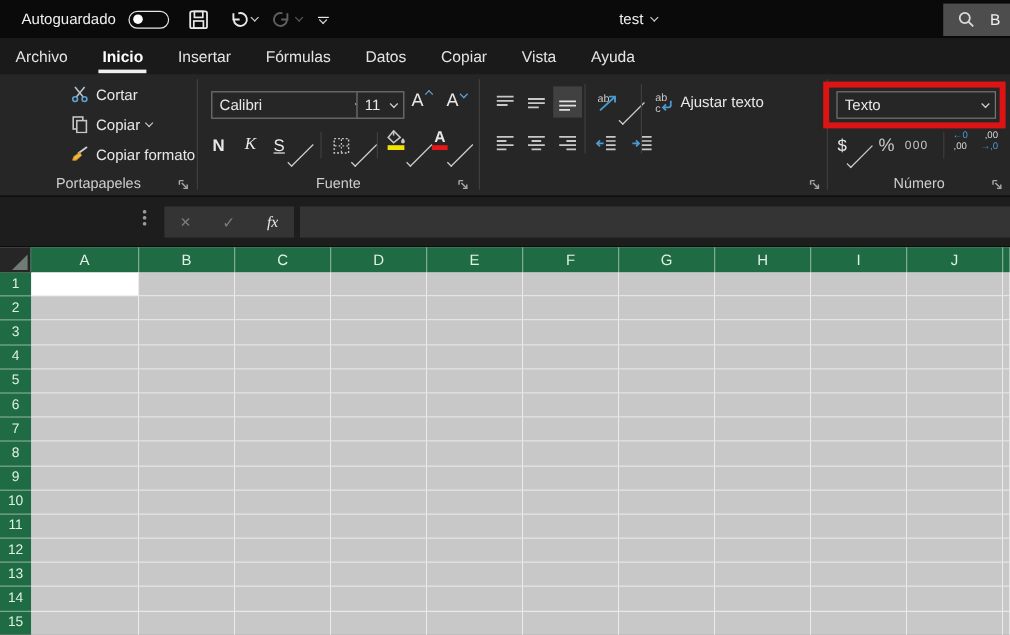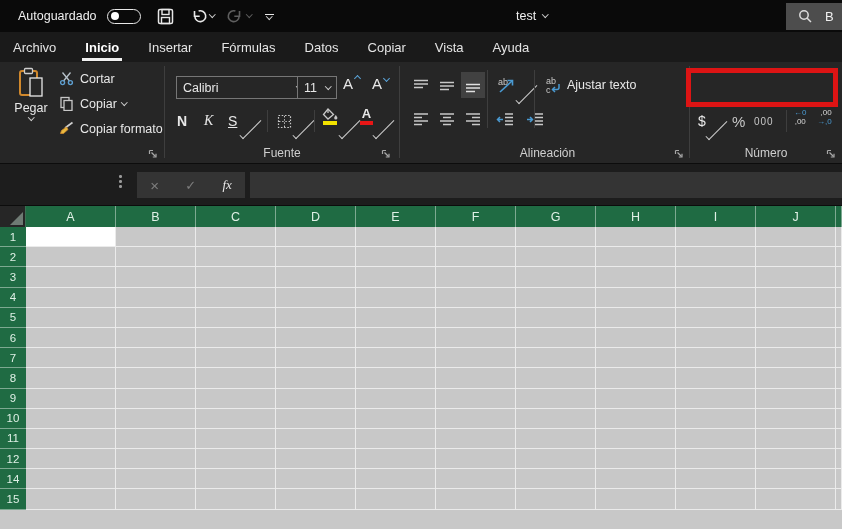--- a/index.html
+++ b/index.html
@@ -180,31 +180,20 @@
       <div class="tab">Fórmulas</div>
       <div class="tab">Datos</div>
       <div class="tab">Copiar</div>
       <div class="tab">Vista</div>
       <div class="tab">Ayuda</div>
     </div>
 
   <div class="ribbon">
 
     <div class="g-clip">
-      <div class="paste-btn">
-        <span>
-          <svg width="26" height="31" viewBox="0 0 26 31">
-              <rect x="2" y="4" width="17" height="24" rx="2" fill="none" stroke="#d0882c" stroke-width="2"></rect>
-              <rect x="6.5" y="1.5" width="8" height="5" rx="1" fill="#262626" stroke="#cfcfcf" stroke-width="1.3"></rect>
-              <rect x="12" y="11" width="12" height="18" fill="#262626" stroke="#e8e8e8" stroke-width="1.3"></rect>
-            </svg>
-        </span>
-        <span>Pegar</span>
-        <span class="chv s"></span>
-      </div>
       <div class="clip-rows">
         <div class="rbtn">
           <span class="icon16">
             <svg width="15" height="15" viewBox="0 0 15 15">
                 <path d="M3.5 1.5 L10.5 10" stroke="#b9c4cc" stroke-width="1.3" fill="none"></path>
                 <path d="M11.5 1.5 L4.5 10" stroke="#b9c4cc" stroke-width="1.3" fill="none"></path>
                 <circle cx="3.6" cy="11.6" r="2" fill="none" stroke="#5e9fd0" stroke-width="1.4"></circle>
                 <circle cx="11.4" cy="11.6" r="2" fill="none" stroke="#5e9fd0" stroke-width="1.4"></circle>
               </svg>
           </span>
@@ -223,20 +212,21 @@
         <div class="rbtn">
           <span class="icon16">
             <svg width="16" height="15" viewBox="0 0 16 15">
                 <path d="M13.5 1.5 L6 7" stroke="#cfcfcf" stroke-width="1.6" fill="none"></path>
                 <path d="M7.5 6 L9 8.5 L4.5 12.5 L1.5 12.5 L2.5 9.5 Z" fill="#e8b93e" stroke="#d0882c" stroke-width="0.8"></path>
               </svg>
           </span>
           <span>Copiar formato</span>
         </div>
       </div>
+      <div class="group-label">Portapapeles</div>
       <span class="launcher" style="right:6px">
         <svg width="10" height="10" viewBox="0 0 10 10">
             <path d="M1.5 1.5 H5 M1.5 1.5 V5" stroke="#a8a8a8" stroke-width="1.2" fill="none"></path>
             <path d="M3.5 3.5 L7.5 7.5" stroke="#a8a8a8" stroke-width="1.2"></path>
             <path d="M8 4.8 V8 H4.8" stroke="#a8a8a8" stroke-width="1.2" fill="none"></path>
           </svg>
       </span>
     </div>
     <div class="vdiv" style="left:164px"></div>
 
@@ -358,33 +348,36 @@
         </span>
         <span class="item al-btn" style="left:120px">
           <svg width="18" height="15" viewBox="0 0 18 15">
               <path d="M9 2 H17 M9 5.5 H17 M9 9 H17 M9 12.5 H17" stroke="#c8c8c8" stroke-width="1.4"></path>
               <path d="M1 7.5 H6.5 M4 5 L6.5 7.5 L4 10" fill="none" stroke="#4a9ad2" stroke-width="1.5"></path>
             </svg>
         </span>
       </div>
       <div class="talldiv" style="left:84px"></div>
       <div class="talldiv" style="left:131px"></div>
-      <div class="group-label">Alineación</div>
       <span class="launcher" style="right:8px">
         <svg width="10" height="10" viewBox="0 0 10 10">
             <path d="M1.5 1.5 H5 M1.5 1.5 V5" stroke="#a8a8a8" stroke-width="1.2" fill="none"></path>
             <path d="M3.5 3.5 L7.5 7.5" stroke="#a8a8a8" stroke-width="1.2"></path>
             <path d="M8 4.8 V8 H4.8" stroke="#a8a8a8" stroke-width="1.2" fill="none"></path>
           </svg>
       </span>
     </div>
     <div class="vdiv" style="left:689px"></div>
 
     <div class="g-num">
       <div class="redbox" id="redbox" style="border-color: rgb(221, 20, 20);"></div>
+      <div class="combo num-combo">
+        <span>Texto</span>
+        <span class="chv s"></span>
+      </div>
       <div class="num-row">
         <span class="item" style="left:8px; font-size:14px">$</span>
         <span class="item chv s" style="left:24px; top:11px"></span>
         <span class="item" style="left:42px; font-size:15px; color:#c8c8c8">%</span>
         <span class="item" style="left:64px; font-size:10px; letter-spacing:1px; color:#c8c8c8">000</span>
         <span class="rowdiv" style="left:96px"></span>
         <span class="item dec-btn" style="left:104px">
           <span class="blue">←0</span>
           <span>,00</span>
         </span>
@@ -598,20 +591,34 @@
           <div class="cell" style="width: 80px;"></div>
           <div class="cell" style="width: 80px;"></div>
           <div class="cell" style="width: 80px;"></div>
           <div class="cell" style="width: 80px;"></div>
           <div class="cell" style="width: 80px;"></div>
           <div class="cell" style="width: 80px;"></div>
           <div class="cell" style="width: 80px;"></div>
           <div class="cell fill"></div>
         </div>
         <div class="grow">
+          <div class="rowhead">13</div>
+          <div class="cell" style="width: 90px;"></div>
+          <div class="cell" style="width: 80px;"></div>
+          <div class="cell" style="width: 80px;"></div>
+          <div class="cell" style="width: 80px;"></div>
+          <div class="cell" style="width: 80px;"></div>
+          <div class="cell" style="width: 80px;"></div>
+          <div class="cell" style="width: 80px;"></div>
+          <div class="cell" style="width: 80px;"></div>
+          <div class="cell" style="width: 80px;"></div>
+          <div class="cell" style="width: 80px;"></div>
+          <div class="cell fill"></div>
+        </div>
+        <div class="grow">
           <div class="rowhead">14</div>
           <div class="cell" style="width: 90px;"></div>
           <div class="cell" style="width: 80px;"></div>
           <div class="cell" style="width: 80px;"></div>
           <div class="cell" style="width: 80px;"></div>
           <div class="cell" style="width: 80px;"></div>
           <div class="cell" style="width: 80px;"></div>
           <div class="cell" style="width: 80px;"></div>
           <div class="cell" style="width: 80px;"></div>
           <div class="cell" style="width: 80px;"></div>

